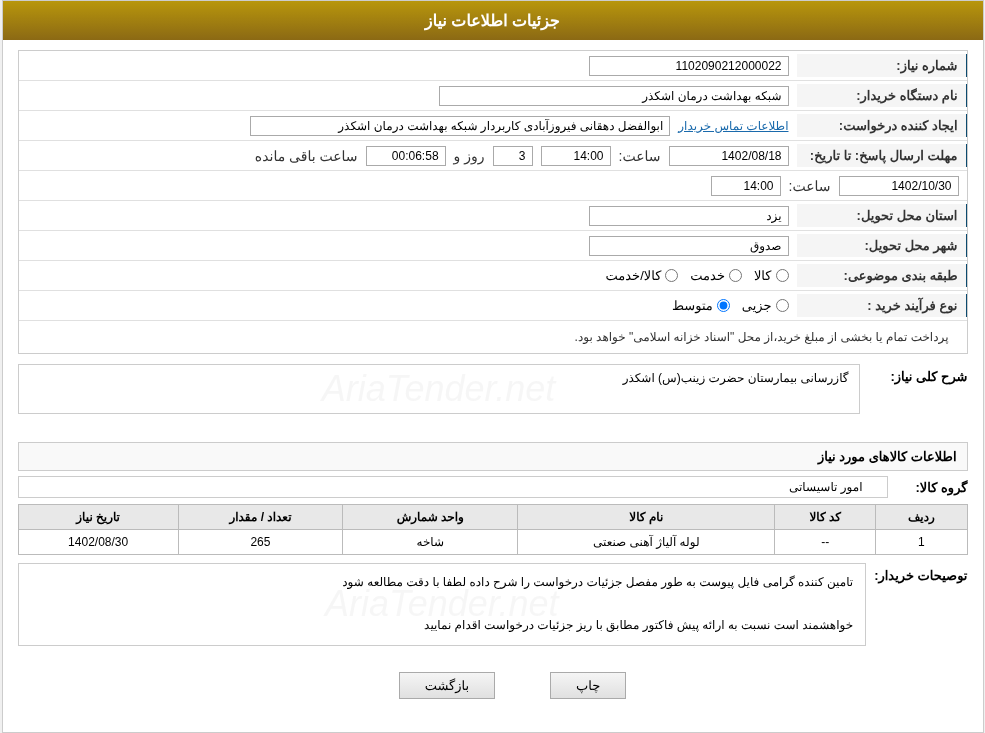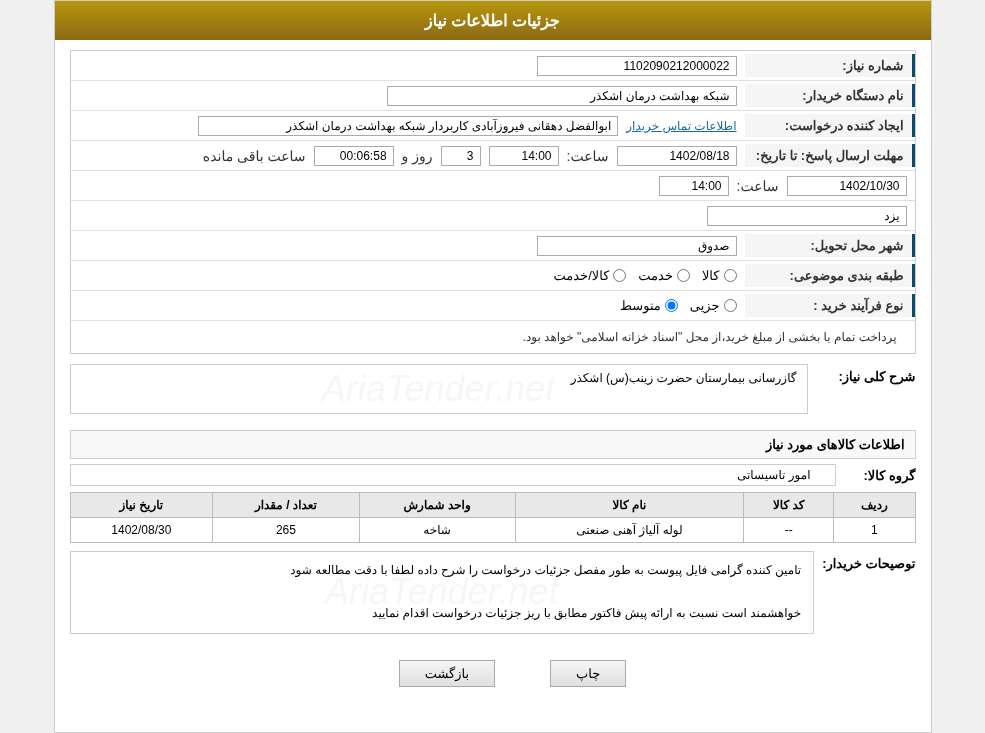--- a/index.html
+++ b/index.html
@@ -3,21 +3,21 @@
   <meta charset="utf-8">
   <style>
     * { box-sizing: border-box; margin: 0; padding: 0; }
     body {
       font-family: Tahoma, Arial, sans-serif;
       font-size: 13px;
       background: #f0f0f0;
       direction: rtl;
     }
     .page-wrapper {
-      width: 878px;
+      width: 982px;
       min-height: 733px;
       background: #fff;
       margin: 0 auto;
       border: 1px solid #ccc;
     }
     .page-header {
       background: linear-gradient(to bottom, #b8960c, #8b6914);
       color: #fff;
       text-align: center;
       padding: 10px 0;
@@ -41,21 +41,21 @@
     .info-row:last-child {
       border-bottom: none;
     }
     .label-cell {
       background: #f5f5f5;
       padding: 4px 8px;
       font-weight: bold;
       color: #333;
       min-width: 170px;
       text-align: right;
-      border-right: 3px solid #0c4a6e;
+      border-right: 1px solid #0c4a6e;
       white-space: nowrap;
     }
     .value-cell {
       padding: 4px 8px;
       flex: 1;
       display: flex;
       align-items: center;
       gap: 8px;
       flex-wrap: wrap;
     }
@@ -104,21 +104,21 @@
       font-size: 13px;
     }
     .description-box {
       border: 1px solid #ccc;
       padding: 6px 10px;
       min-height: 50px;
       font-size: 12px;
       direction: rtl;
       text-align: right;
       background: #fff;
-      margin-bottom: 8px;
+      margin-bottom: 20px;
     }
     .group-row {
       display: flex;
       align-items: center;
       margin-bottom: 6px;
     }
     .group-label {
       font-weight: bold;
       min-width: 80px;
       text-align: right;
@@ -243,20 +243,21 @@
 
       <div class="info-row">
         <div class="value-cell">
           <input class="input-box input-date" type="text" value="1402/10/30" readonly="" style="">
           <span class="inline-label">ساعت:</span>
           <input class="input-box input-time" type="text" value="14:00" readonly="" style="">
         </div>
       </div>
 
       <div class="info-row">
+        <div class="label-cell">استان محل تحویل:</div>
         <div class="value-cell">
           <input class="input-box" type="text" value="یزد" readonly="" style="width: 200px;">
         </div>
       </div>
 
       <div class="info-row">
         <div class="label-cell">شهر محل تحویل:</div>
         <div class="value-cell">
           <input class="input-box" type="text" value="صدوق" readonly="" style="width: 200px;">
         </div>

